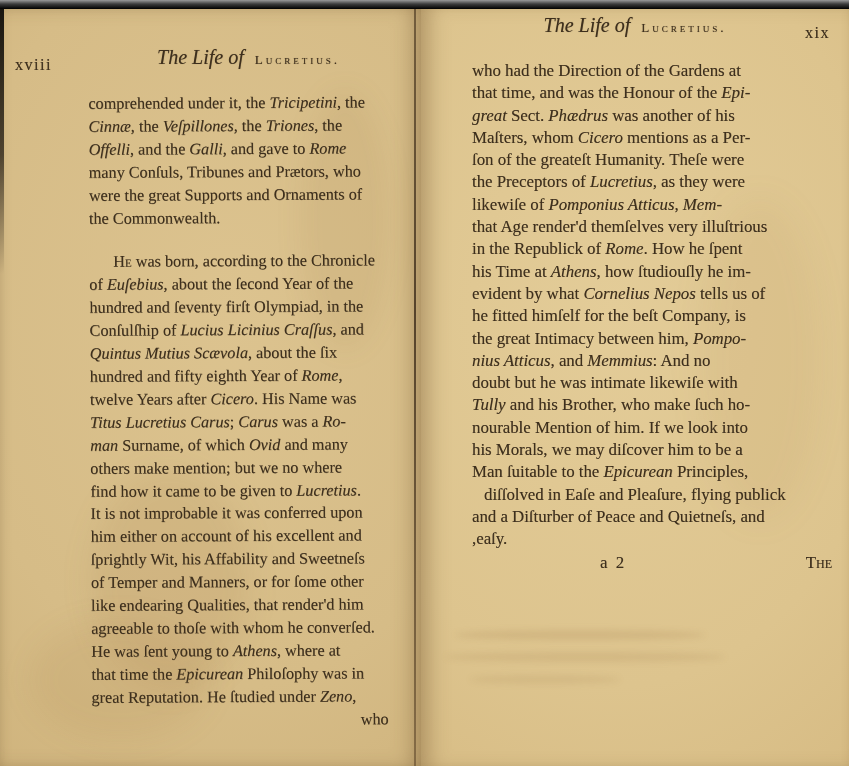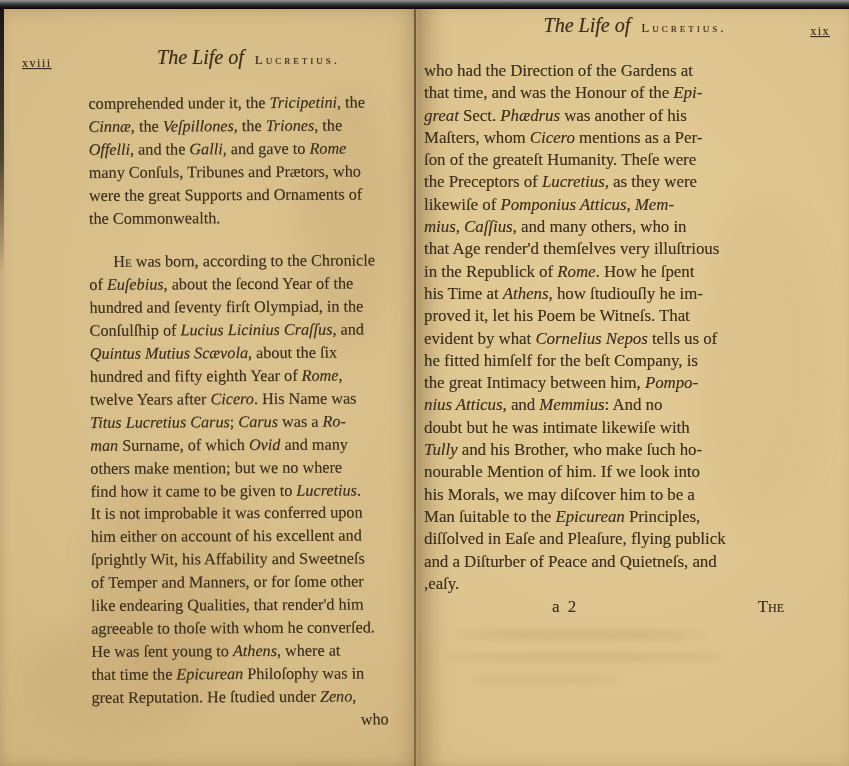--- a/index.html
+++ b/index.html
@@ -27,34 +27,34 @@
   }
   .gutterline{
     position:absolute;left:414px;top:9px;bottom:0;width:2px;
     background:linear-gradient(180deg, rgba(55,38,20,.55), rgba(45,30,16,.72) 40%, rgba(70,48,25,.45));
   }
   .leftedge{
     position:absolute;left:0;top:9px;width:4px;height:265px;
     background:linear-gradient(180deg, rgba(15,13,10,.95), rgba(25,20,14,.7) 55%, rgba(40,32,20,0) 100%);
   }
   
-  .pgnum{position:absolute;font-size:12px;letter-spacing:1.5px;
-    text-shadow:.3px .3px .6px rgba(58,44,26,.45);text-decoration:underline;}
-  .pgnum.l{left:22px;top:56px;}
+  .pgnum{position:absolute;font-size:16px;letter-spacing:1.5px;
+    text-shadow:.3px .3px .6px rgba(58,44,26,.45);}
+  .pgnum.l{left:15px;top:56px;}
   .pgnum.r{right:19px;top:24px;}
   .header{position:absolute;text-align:center;white-space:nowrap;
     text-shadow:.3px .3px .7px rgba(58,44,26,.5);}
   .header.l{left:90px;top:46px;width:317px;}
   .header.r{left:450px;top:14px;width:370px;}
   .h-italic{font-style:italic;font-size:20px;}
   .h-caps{font-variant:small-caps;font-size:13px;letter-spacing:3px;margin-left:7px;}
   
   .textblock{position:absolute;text-shadow:.3px .3px .6px rgba(58,44,26,.42);}
   .tb-left{left:90px;top:92px;width:317px;font-size:16.2px;line-height:22.9px;transform:rotate(-0.3deg);}
-  .tb-right{left:424px;top:60px;width:370px;font-size:16.8px;line-height:22.3px;}
+  .tb-right{left:472px;top:60px;width:370px;font-size:16.8px;line-height:22.3px;}
   .line{white-space:nowrap;overflow:hidden;}
   .line.indent{text-indent:24px;}
   .line.para-gap{margin-top:21px;}
   .sc{font-variant:small-caps;}
   .catchline{text-align:right;padding-right:20px;}
   .sigrow{position:relative;height:23px;margin-top:1px;}
   .sig{position:absolute;left:128px;letter-spacing:2px;}
   .cw{position:absolute;right:10px;}
   
   .stain{position:absolute;border-radius:50%;pointer-events:none;}
@@ -132,35 +132,33 @@
 
   <div class="textblock tb-right">
     <div class="lines">
         <div class="line" style="word-spacing: 0px;">who had the Direction of the Gardens at</div>
         <div class="line" style="word-spacing: 0px;">that time, and was the Honour of the <i>Epi-</i></div>
         <div class="line" style="word-spacing: 0px;"><i>great</i> Sect. <i>Phædrus</i> was another of his</div>
         <div class="line" style="word-spacing: 0px;">Maſters, whom <i>Cicero</i> mentions as a Per-</div>
         <div class="line" style="word-spacing: 0px;">ſon of the greateſt Humanity. Theſe were</div>
         <div class="line" style="word-spacing: 0px;">the Preceptors of <i>Lucretius</i>, as they were</div>
         <div class="line" style="word-spacing: 0px;">likewiſe of <i>Pomponius Atticus</i>, <i>Mem-</i></div>
-        <div class="line" style="word-spacing: 0px;"><i>mius</i>, <i>Caſſius</i>, and many others, who in</div>
         <div class="line" style="word-spacing: 0px;">that Age render'd themſelves very illuſtrious</div>
         <div class="line" style="word-spacing: 0px;">in the Republick of <i>Rome</i>. How he ſpent</div>
         <div class="line" style="word-spacing: 0px;">his Time at <i>Athens</i>, how ſtudiouſly he im-</div>
-        <div class="line" style="word-spacing: 0px;">proved it, let his Poem be Witneſs. That</div>
         <div class="line" style="word-spacing: 0px;">evident by what <i>Cornelius Nepos</i> tells us of</div>
         <div class="line" style="word-spacing: 0px;">he fitted himſelf for the beſt Company, is</div>
         <div class="line" style="word-spacing: 0px;">the great Intimacy between him, <i>Pompo-</i></div>
         <div class="line" style="word-spacing: 0px;"><i>nius Atticus</i>, and <i>Memmius</i>: And no</div>
         <div class="line" style="word-spacing: 0px;">doubt but he was intimate likewiſe with</div>
         <div class="line" style="word-spacing: 0px;"><i>Tully</i> and his Brother, who make ſuch ho-</div>
         <div class="line" style="word-spacing: 0px;">nourable Mention of him. If we look into</div>
         <div class="line" style="word-spacing: 0px;">his Morals, we may diſcover him to be a</div>
         <div class="line" style="word-spacing: 0px;">Man ſuitable to the <i>Epicurean</i> Principles,</div>
-        <div class="line" style="word-spacing: 0px;">diſſolved in Eaſe and Pleaſure, flying publick</div>
+        <div class="line" style="word-spacing: 0px; margin-left: 12px;">diſſolved in Eaſe and Pleaſure, flying publick</div>
         <div class="line" style="word-spacing: 0px;">and a Diſturber of Peace and Quietneſs, and</div>
         <div class="line nojust">,eaſy.</div>
       </div>
     <div class="sigrow">
       <span class="sig">a 2</span>
       <span class="cw">T<span class="sc">he</span></span>
     </div>
   </div>
 
 </div>

